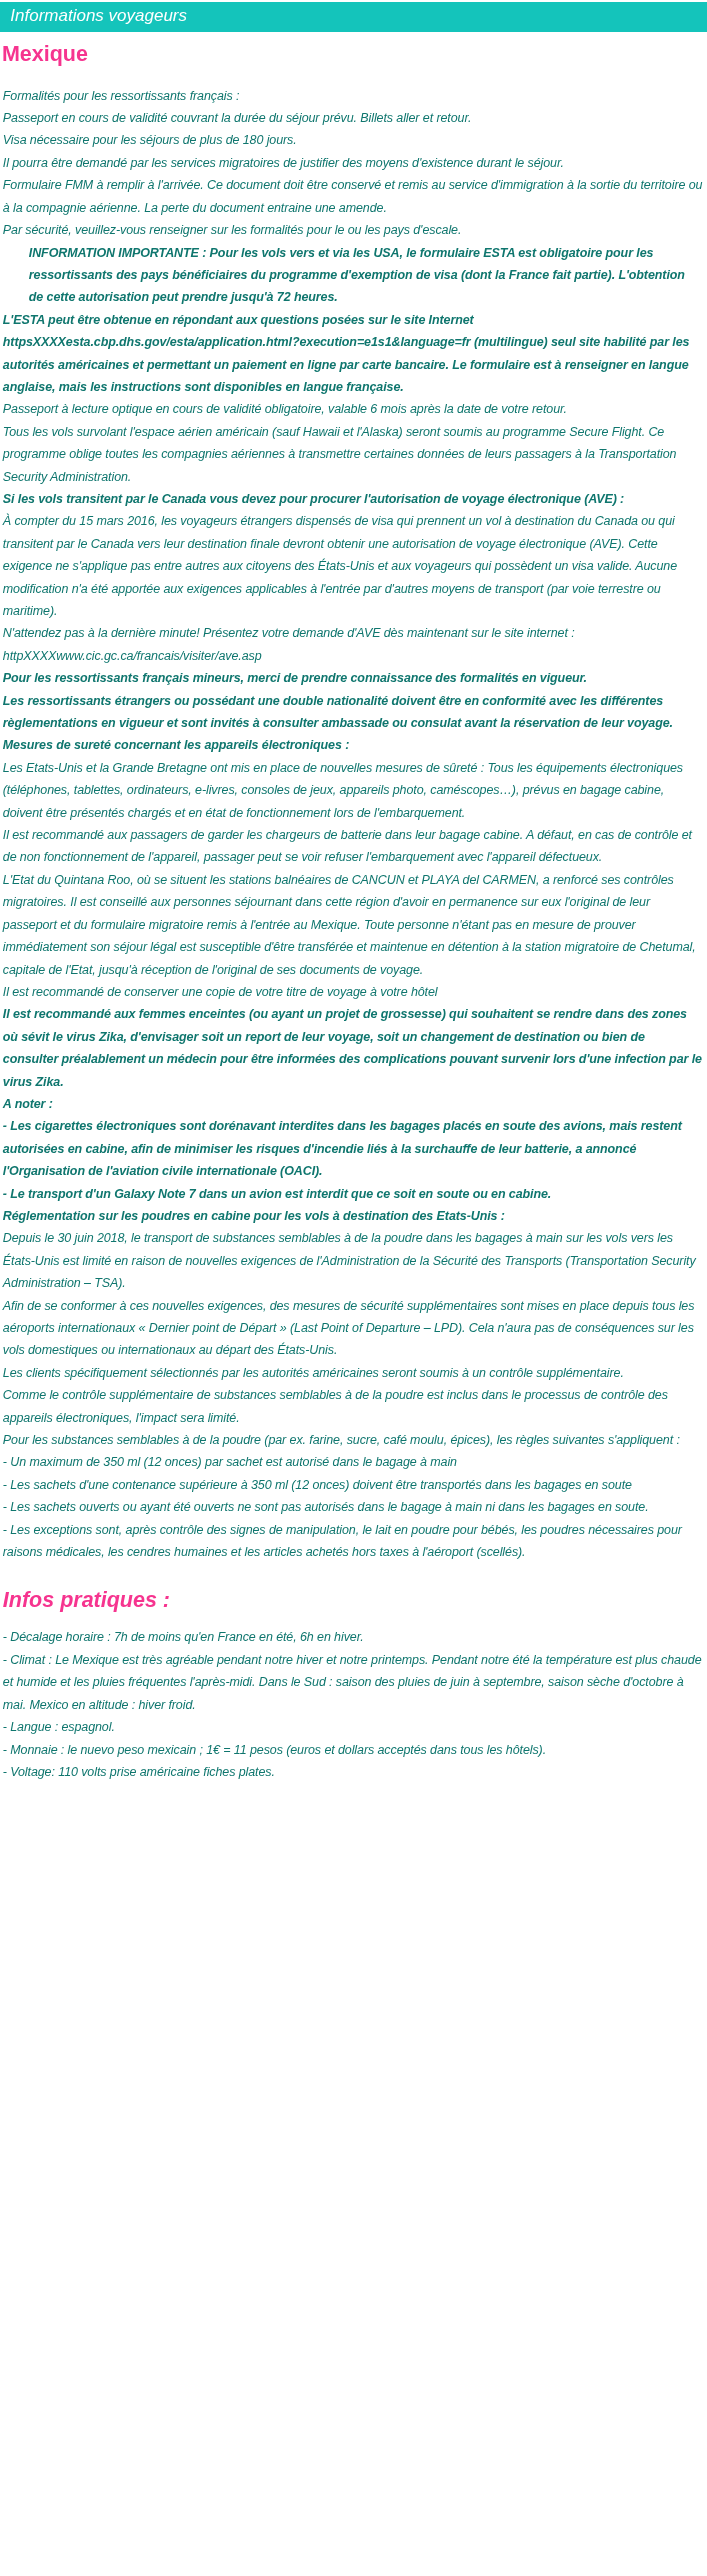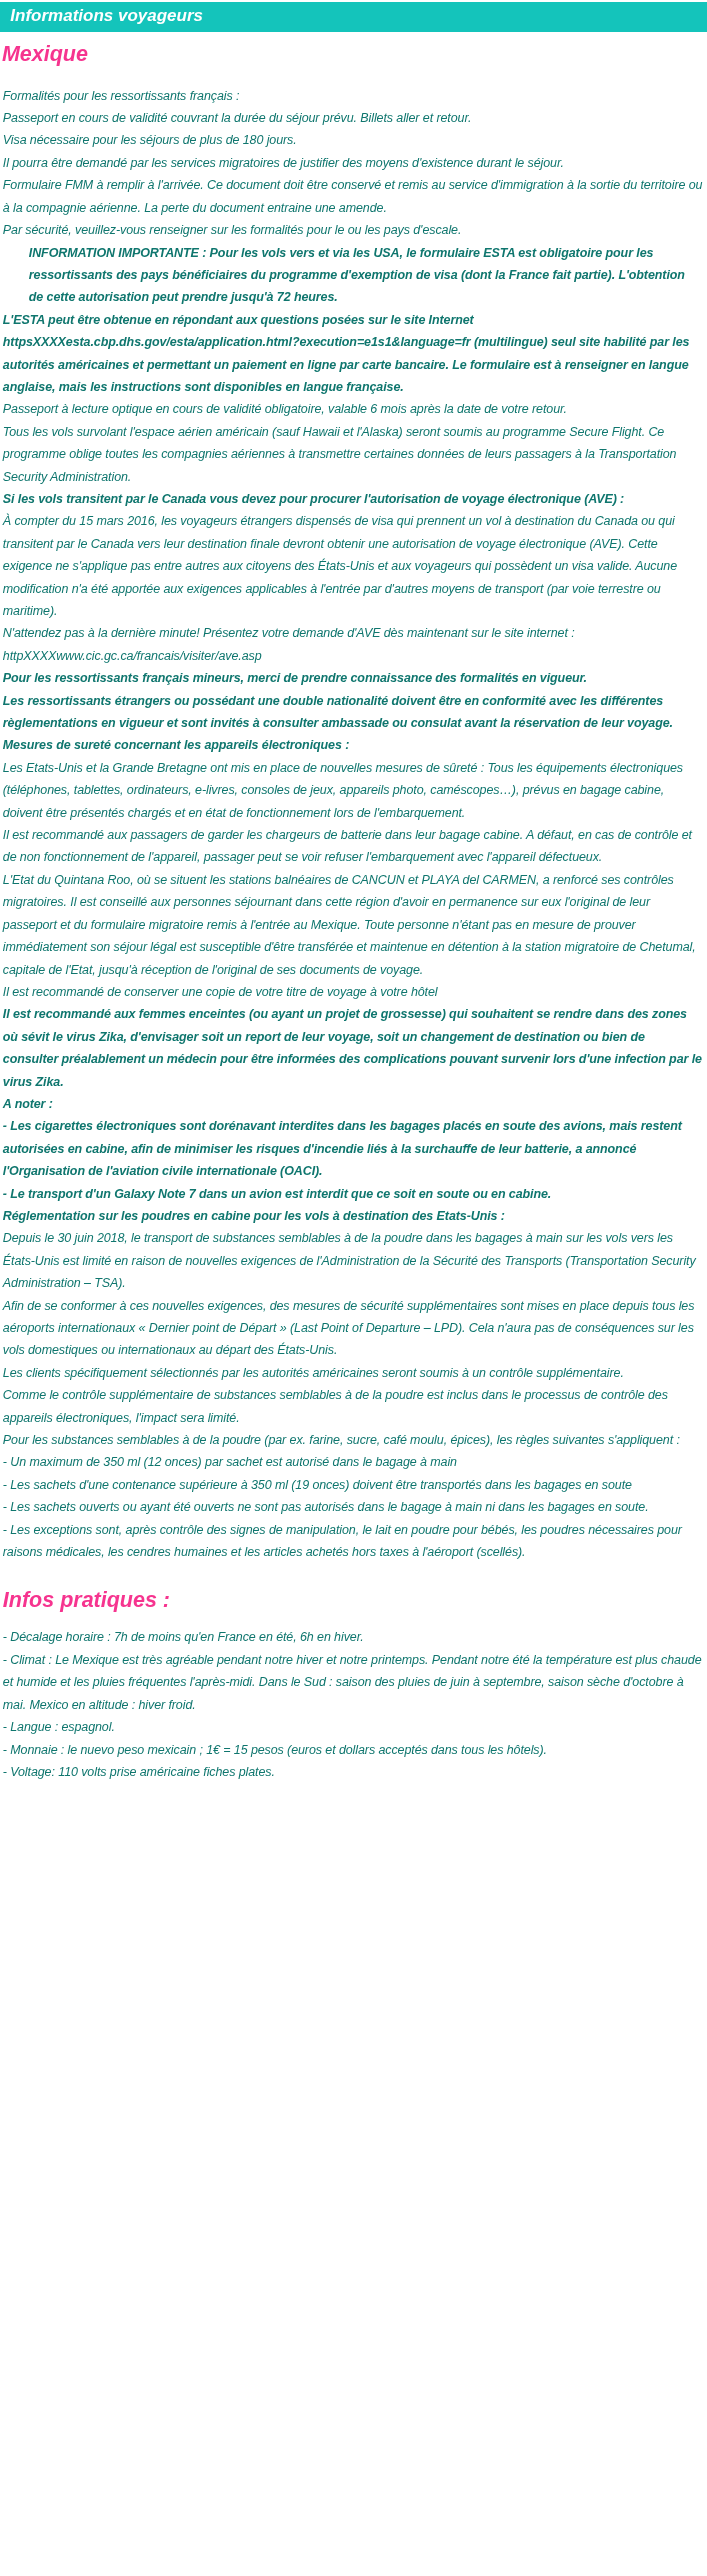--- a/index.html
+++ b/index.html
@@ -10,28 +10,27 @@
   }
   body {
     font-family: "Liberation Sans", "DejaVu Sans", sans-serif;
   }
   .header-bar {
     margin-top: 1.9px;
     background: #14c4bb;
     color: #ffffff;
     padding: 3.7px 9.3px 5.6px 10.3px;
     font-size: 17px;
-    font-weight: bold;
+    font-weight: normal;
     font-style: italic;
     letter-spacing: 0px;
     line-height: 20.5px;
   }
   h1.country-title {
     color: #f6348f;
-    font-style: italic;
     font-weight: bold;
     font-size: 21.5px;
     line-height: 24px;
     margin: 10.3px 0 18.7px 1.9px;
   }
   main.content {
     padding: 0 5.6px 28px 2.8px;
   }
   p.para {
     margin: 0;
@@ -93,24 +92,24 @@
       <p class="para gap-lg">A noter :</p>
       <p class="para gap-lg">- Les cigarettes électroniques sont dorénavant interdites dans les bagages placés en soute des avions, mais restent autorisées en cabine, afin de minimiser les risques d'incendie liés à la surchauffe de leur batterie, a annoncé l'Organisation de l'aviation civile internationale (OACI).</p>
       <p class="para gap-lg">- Le transport d'un Galaxy Note 7 dans un avion est interdit que ce soit en soute ou en cabine.</p>
       <p class="para gap-lg">Réglementation sur les poudres en cabine pour les vols à destination des Etats-Unis :</p>
       <p class="para gap-none">Depuis le 30 juin 2018, le transport de substances semblables à de la poudre dans les bagages à main sur les vols vers les États-Unis est limité en raison de nouvelles exigences de l'Administration de la Sécurité des Transports (Transportation Security Administration – TSA).</p>
       <p class="para gap-none">Afin de se conformer à ces nouvelles exigences, des mesures de sécurité supplémentaires sont mises en place depuis tous les aéroports internationaux « Dernier point de Départ » (Last Point of Departure – LPD). Cela n'aura pas de conséquences sur les vols domestiques ou internationaux au départ des États-Unis.</p>
       <p class="para gap-none">Les clients spécifiquement sélectionnés par les autorités américaines seront soumis à un contrôle supplémentaire.</p>
       <p class="para gap-none">Comme le contrôle supplémentaire de substances semblables à de la poudre est inclus dans le processus de contrôle des appareils électroniques, l'impact sera limité.</p>
       <p class="para gap-none">Pour les substances semblables à de la poudre (par ex. farine, sucre, café moulu, épices), les règles suivantes s'appliquent :</p>
       <p class="para gap-none">- Un maximum de 350 ml (12 onces) par sachet est autorisé dans le bagage à main</p>
-      <p class="para gap-none">- Les sachets d'une contenance supérieure à 350 ml (19 onces) doivent être transportés dans les bagages en soute</p>
+      <p class="para gap-none">- Les sachets d'une contenance supérieure à 350 ml (12 onces) doivent être transportés dans les bagages en soute</p>
       <p class="para gap-none">- Les sachets ouverts ou ayant été ouverts ne sont pas autorisés dans le bagage à main ni dans les bagages en soute.</p>
       <p class="para gap-none">- Les exceptions sont, après contrôle des signes de manipulation, le lait en poudre pour bébés, les poudres nécessaires pour raisons médicales, les cendres humaines et les articles achetés hors taxes à l'aéroport (scellés).</p>
       <p class="para heading gap-none">Infos pratiques :</p>
       <p class="para gap-none">- Décalage horaire : 7h de moins qu'en France en été, 6h en hiver.</p>
       <p class="para gap-none">- Climat : Le Mexique est très agréable pendant notre hiver et notre printemps. Pendant notre été la température est plus chaude et humide et les pluies fréquentes l'après-midi. Dans le Sud : saison des pluies de juin à septembre, saison sèche d'octobre à mai. Mexico en altitude : hiver froid.</p>
       <p class="para gap-none">- Langue : espagnol.</p>
-      <p class="para gap-none">- Monnaie : le nuevo peso mexicain ; 1€ = 15 pesos (euros et dollars acceptés dans tous les hôtels).</p>
+      <p class="para gap-none">- Monnaie : le nuevo peso mexicain ; 1€ = 11 pesos (euros et dollars acceptés dans tous les hôtels).</p>
       <p class="para gap-none">- Voltage: 110 volts prise américaine fiches plates.</p>
     </div>
 </main>
 
 
 </body></html>

